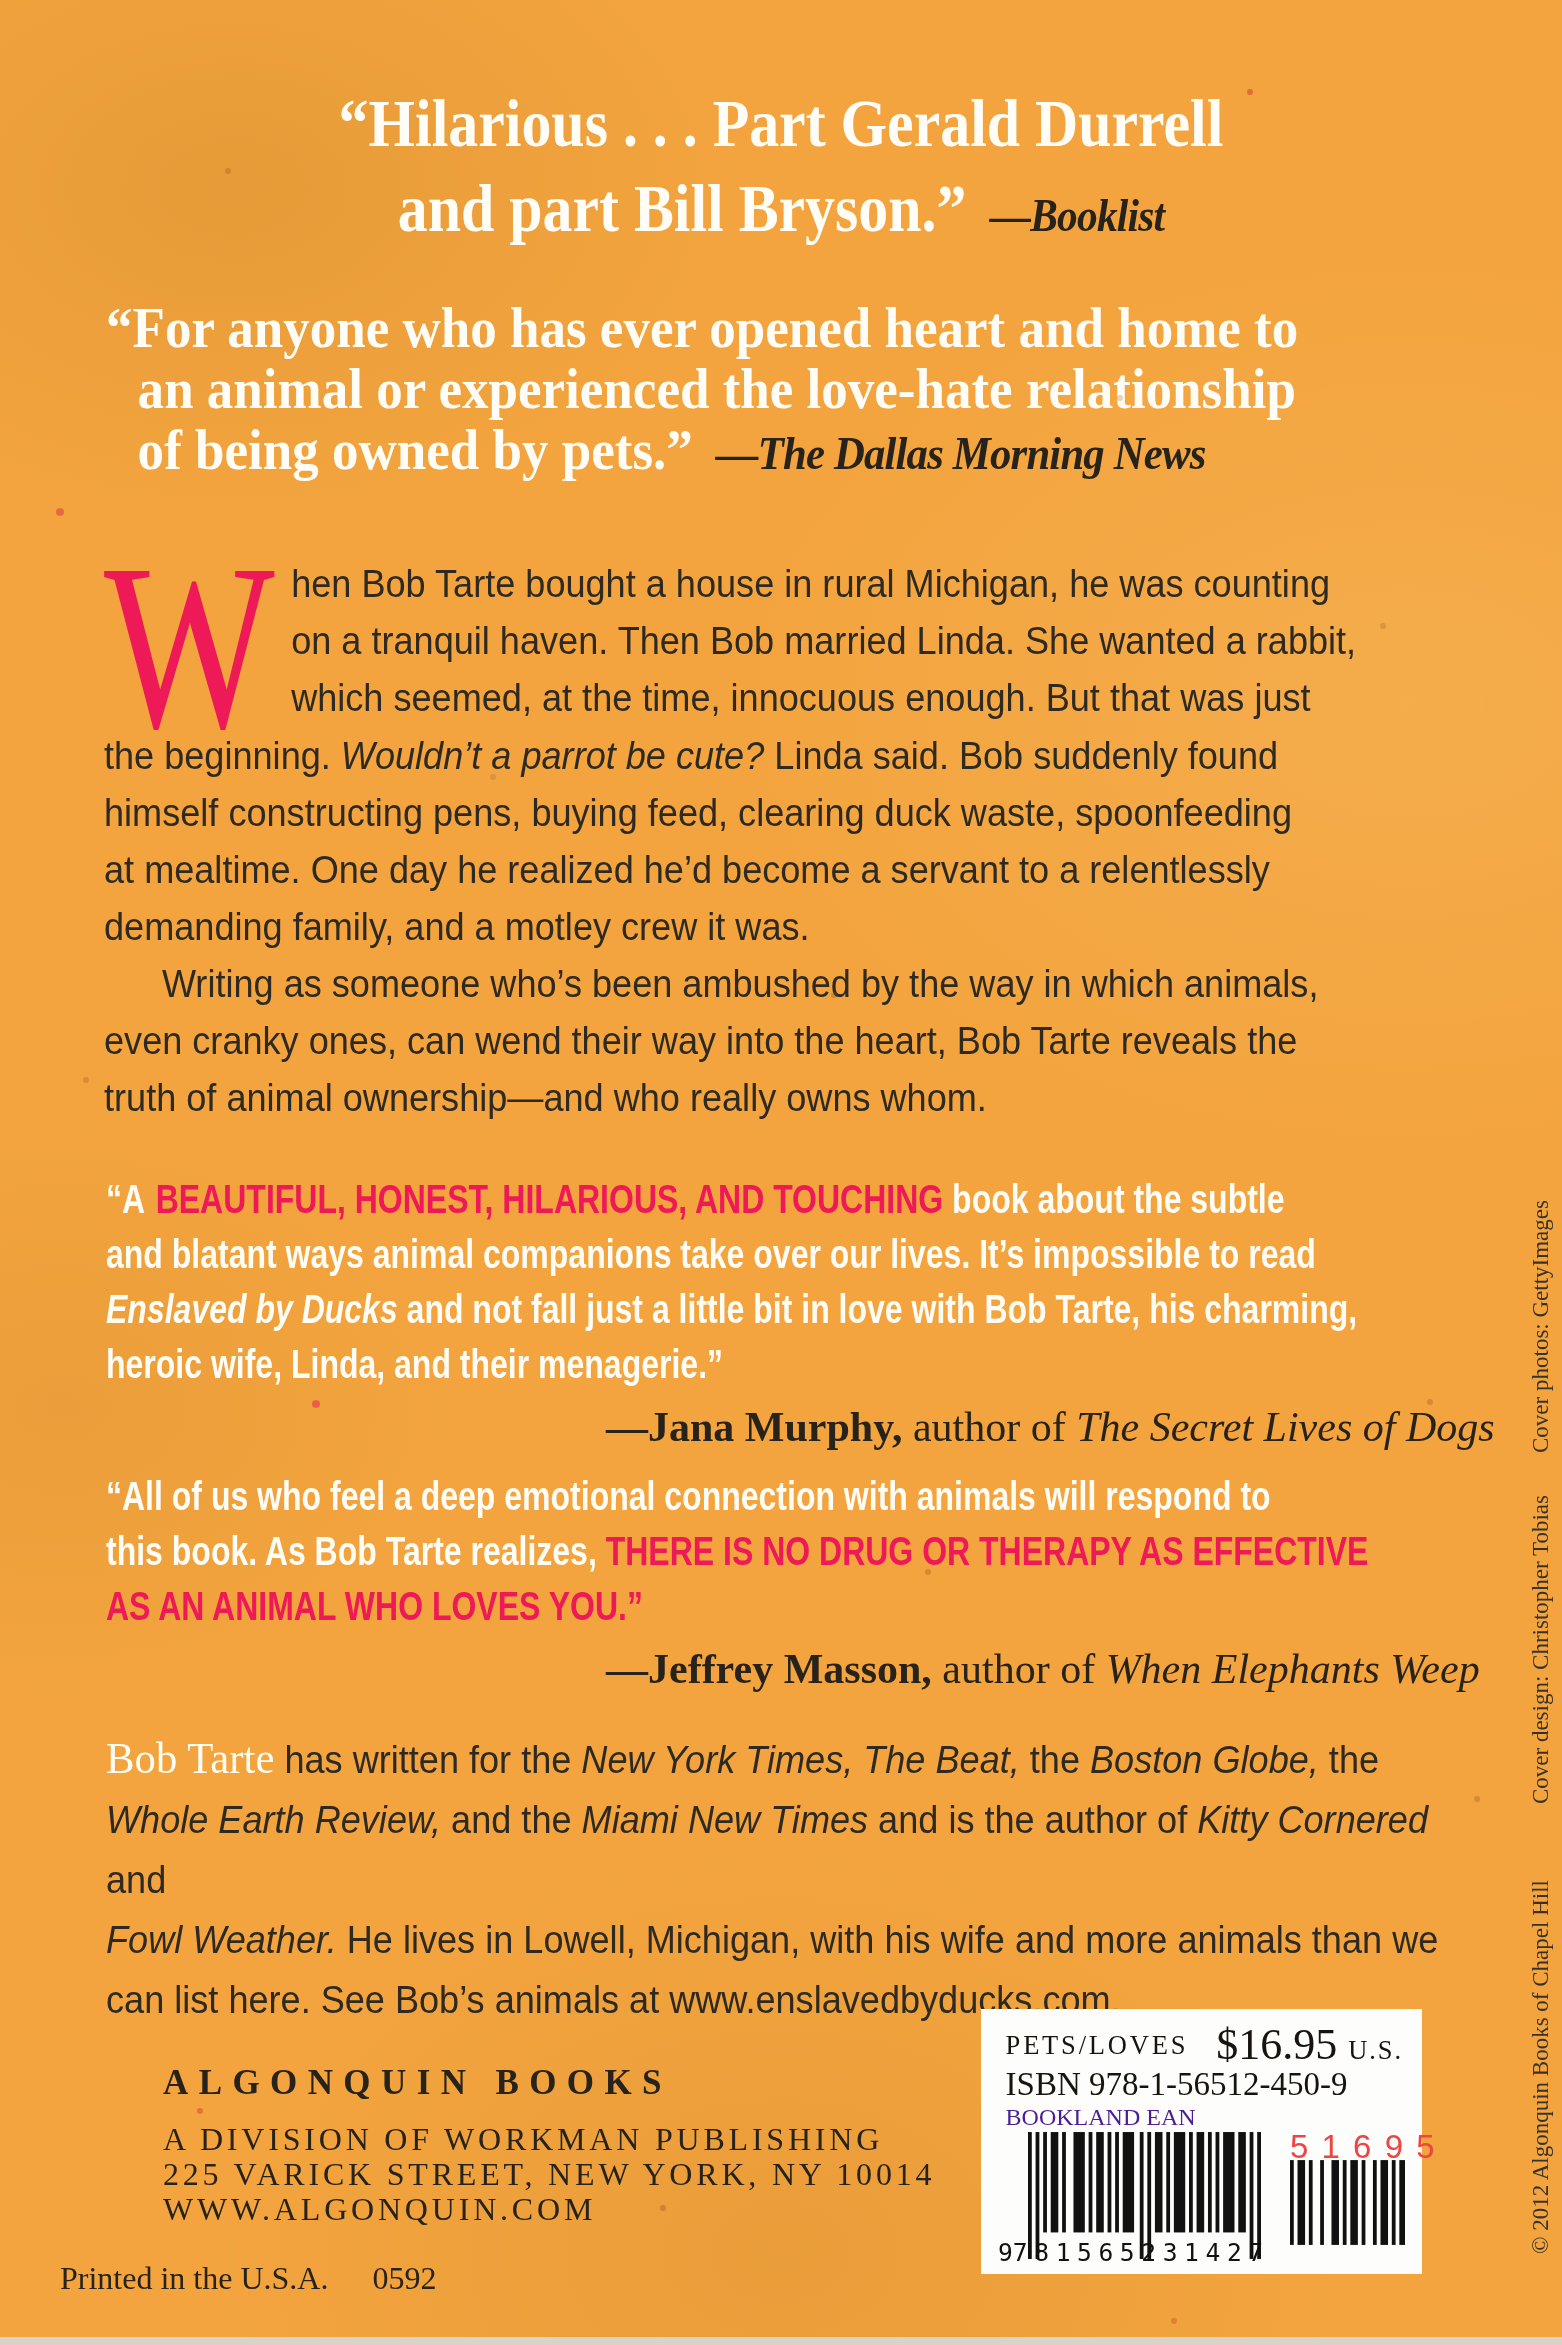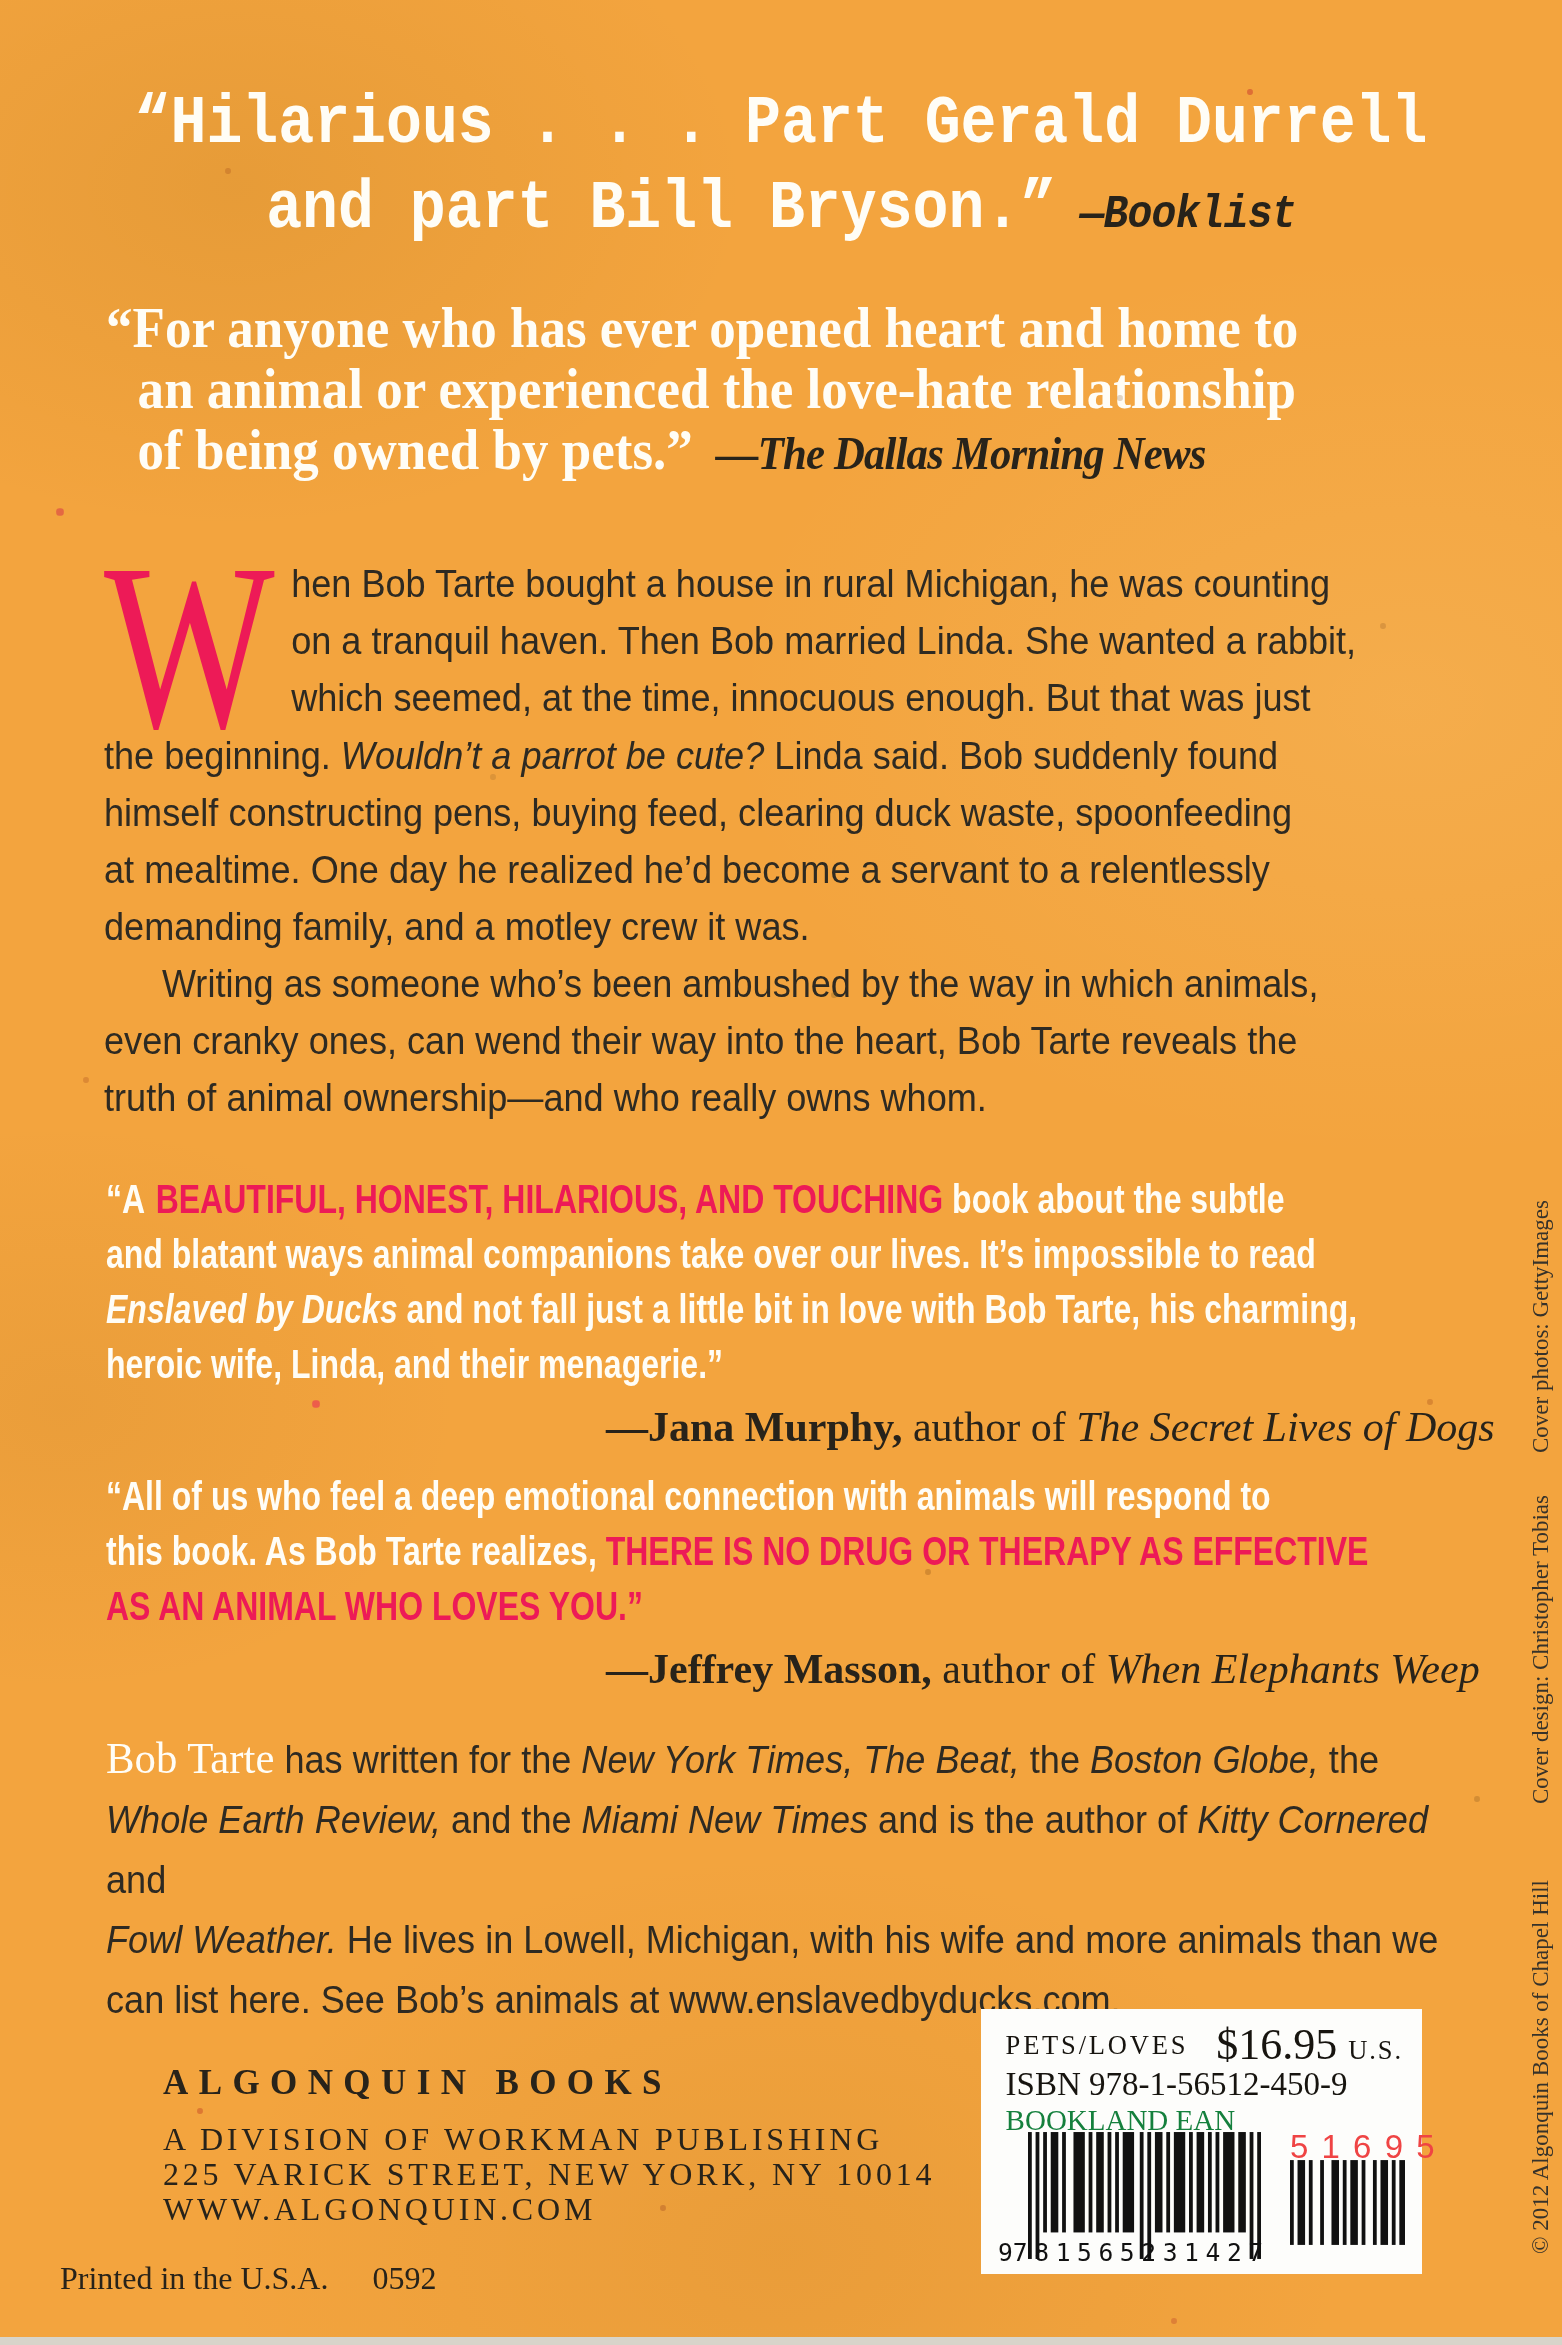--- a/index.html
+++ b/index.html
@@ -11,21 +11,21 @@
       radial-gradient(946px 662px at 50% 96%, rgba(120,70,0,.08), transparent 60%),
       radial-gradient(662px 473px at 4% 60%, rgba(130,80,10,.08), transparent 60%),
       #f3a43e;
     font-family:"Liberation Sans",sans-serif;
   }
   .it{font-style:italic;}
   .hl{color:#ed1a57;}
 
   
   #headline{position:absolute;top:81px;left:0;width:100%;text-align:center;
-    color:#fffdf6;font-family:Liberation Mono, monospace;font-weight:bold;
+    color:#fffdf6;font-family:Liberation Serif, serif;font-weight:bold;
     font-size:68px;line-height:85px;}
   #headline .squeeze{display:block;transform:scaleX(.88);transform-origin:center top;}
   #headline .attr{font-size:47px;color:#28231a;font-style:italic;margin-left:26.5px;letter-spacing:-0.9px;}
 
   
   #q-dallas{position:absolute;top:297px;left:106px;color:#fffdf6;
     font-family:"Liberation Serif",serif;font-weight:bold;font-size:57px;line-height:61px;}
   #q-dallas .squeeze{display:block;transform:scaleX(.93);transform-origin:left top;width:1476px;}
   #q-dallas .ind{padding-left:34px;}
   #q-dallas .attr{font-size:46px;color:#28231a;font-style:italic;margin-left:24.6px;letter-spacing:-0.9px;}
@@ -69,21 +69,21 @@
   
   #barcode-box{position:absolute;left:981px;top:2009px;width:441px;height:265px;background:#fdfdfb;}
   #barcode-box .bc-cat{position:absolute;left:24.6px;top:21px;font-family:"Liberation Serif",serif;
     font-size:26.5px;letter-spacing:2.8px;color:#17140f;}
   #barcode-box .bc-price{position:absolute;right:19px;top:9.5px;font-family:"Liberation Serif",serif;
     font-size:44px;color:#17140f;text-align:right;}
   #barcode-box .bc-price .us{font-size:26.5px;letter-spacing:1.9px;}
   #barcode-box .bc-isbn{position:absolute;left:24.6px;top:57px;font-family:"Liberation Serif",serif;
     font-size:33px;color:#17140f;}
   #barcode-box .bc-ean{position:absolute;left:24.6px;top:95px;font-family:"Liberation Serif",serif;
-    font-size:29px;color:#15803d;}
+    font-size:24px;color:#4c1d95;}
   #barcode-box .bc-main{position:absolute;left:47px;top:123px;}
   #barcode-box .bc-digits{position:absolute;left:17px;top:229px;width:271px;
     display:flex;justify-content:space-between;
     font-family:"DejaVu Sans Mono",monospace;font-size:24.6px;color:#111;}
   #barcode-box .bc-addon-digits{position:absolute;left:309px;top:119px;
     font-family:Liberation Sans, sans-serif;font-size:33px;letter-spacing:13.2px;color:#ef4444;}
   #barcode-box .bc-addon{position:absolute;left:309px;top:151px;}
 
   
   #side-credits{position:absolute;top:1200px;right:34px;width:1136px;

